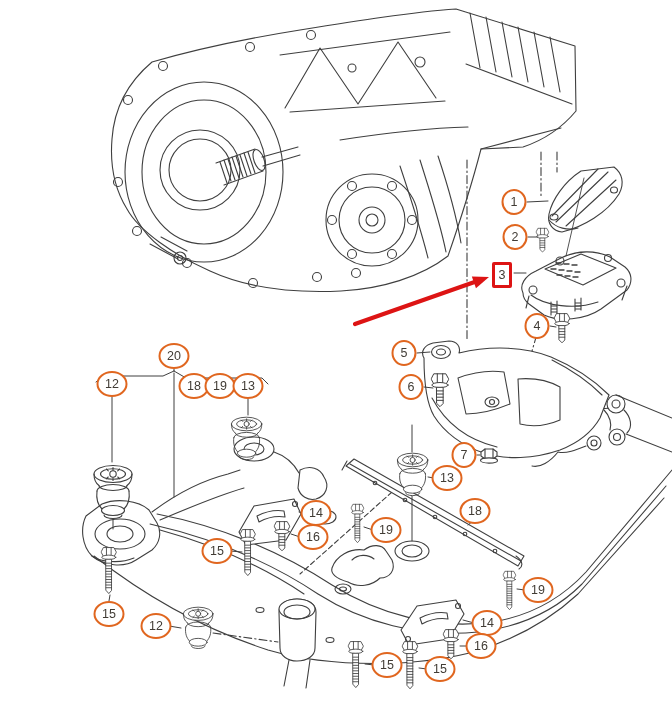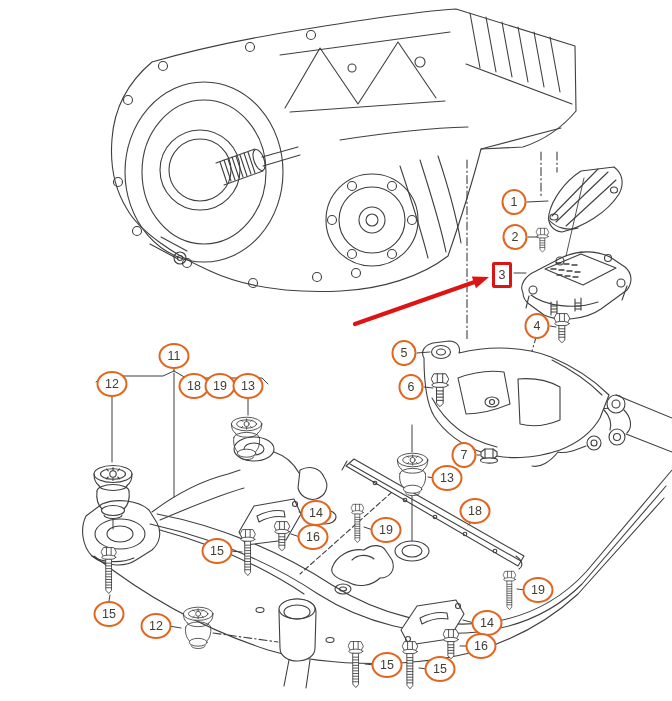--- a/index.html
+++ b/index.html
@@ -287,21 +287,21 @@
 </svg>
 
 <div id="callout-layer">
       <div class="callout" style="left: 514px; top: 202px;">1</div>
       <div class="callout" style="left: 515px; top: 237px;">2</div>
       <div class="callout boxed" style="left: 502px; top: 275px;">3</div>
       <div class="callout" style="left: 537px; top: 326px;">4</div>
       <div class="callout" style="left: 404px; top: 353px;">5</div>
       <div class="callout" style="left: 411px; top: 387px;">6</div>
       <div class="callout" style="left: 464px; top: 455px;">7</div>
-      <div class="callout two" style="left: 174px; top: 356px;">11</div>
+      <div class="callout two" style="left: 174px; top: 356px;">20</div>
       <div class="callout two" style="left: 112px; top: 384px;">12</div>
       <div class="callout two" style="left: 194px; top: 386px;">18</div>
       <div class="callout two" style="left: 220px; top: 386px;">19</div>
       <div class="callout two" style="left: 248px; top: 386px;">13</div>
       <div class="callout two" style="left: 447px; top: 478px;">13</div>
       <div class="callout two" style="left: 475px; top: 511px;">18</div>
       <div class="callout two" style="left: 386px; top: 530px;">19</div>
       <div class="callout two" style="left: 316px; top: 513px;">14</div>
       <div class="callout two" style="left: 313px; top: 537px;">16</div>
       <div class="callout two" style="left: 217px; top: 551px;">15</div>

